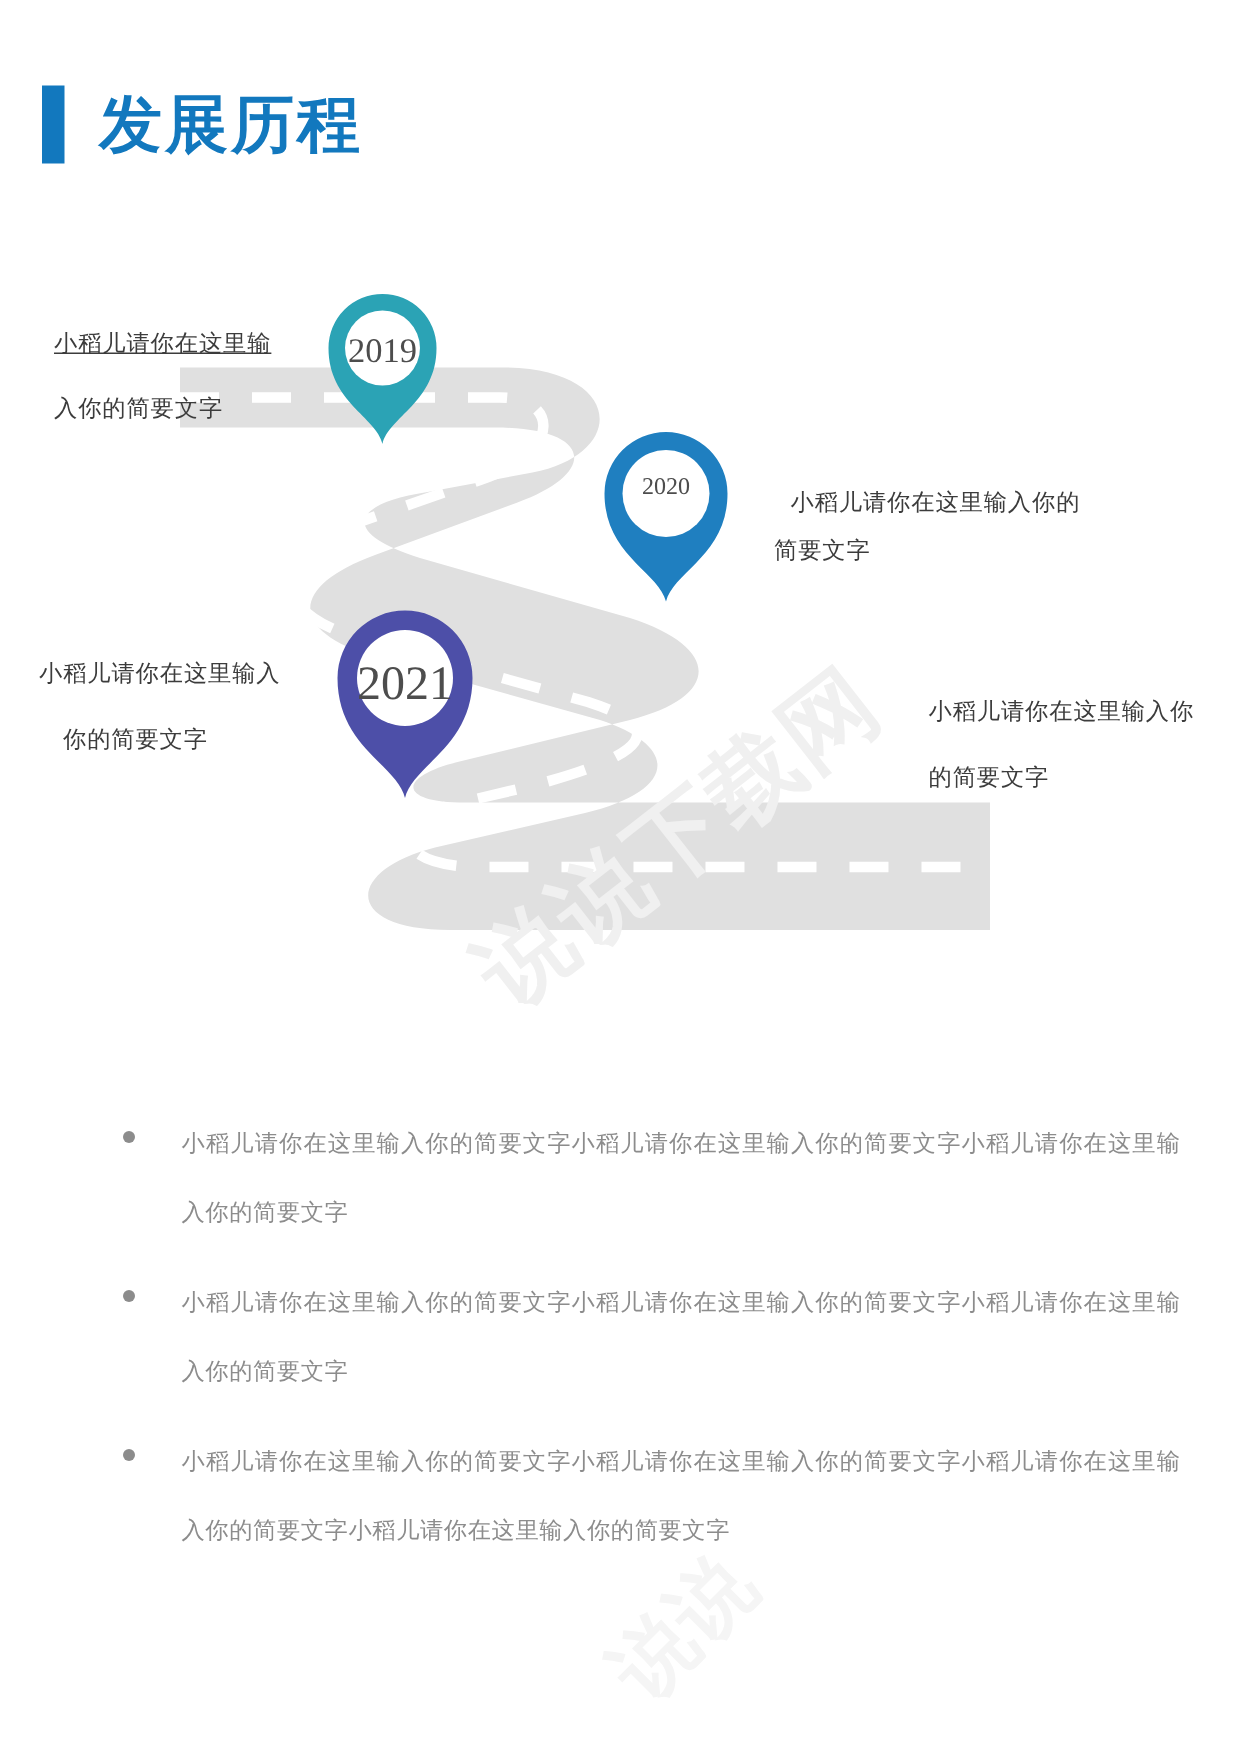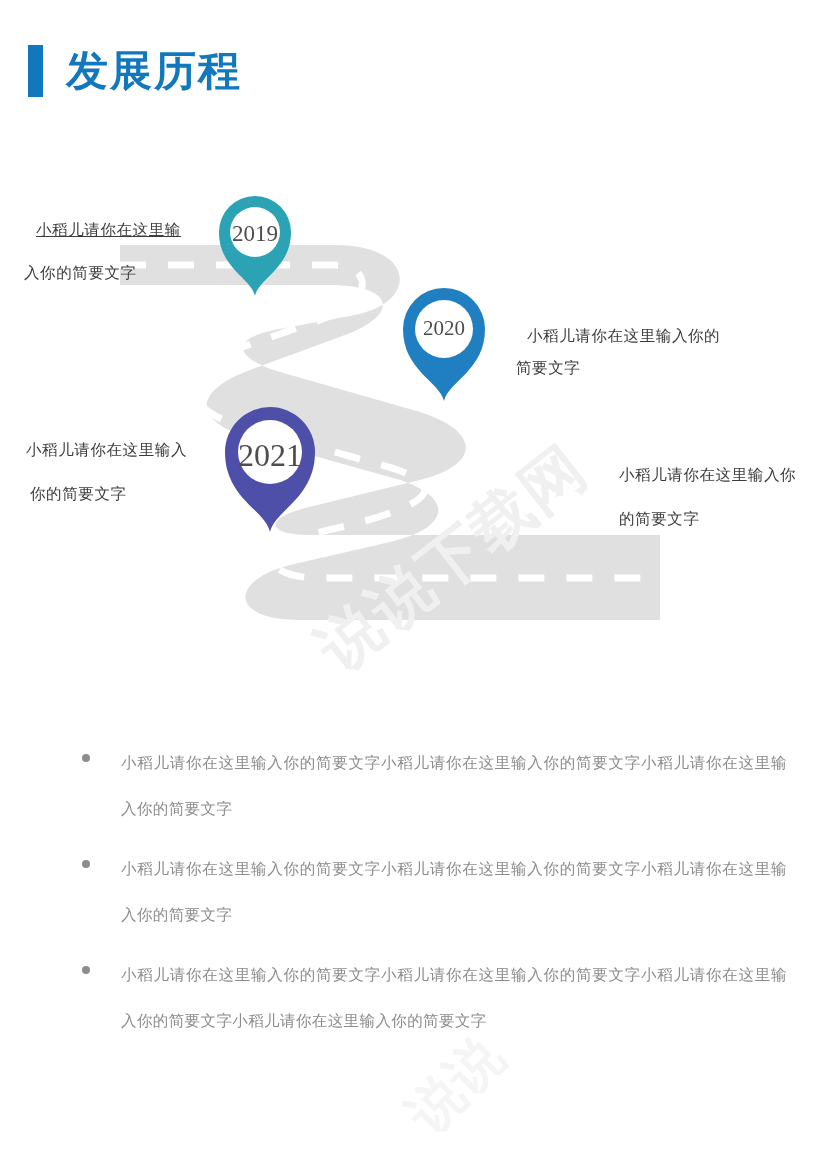--- a/index.html
+++ b/index.html
@@ -15,21 +15,21 @@
     width: 830px;
     height: 1174px;
     background: #ffffff;
     overflow: hidden;
   }
 
   
   .title-row {
     position: absolute;
     left: 28px;
-    top: 45px;
+    top: 57px;
     display: flex;
     align-items: center;
   }
   .title-bar {
     width: 15px;
     height: 52px;
     background: #1278be;
     flex: 0 0 auto;
   }
   .title-text {
@@ -218,47 +218,47 @@
       <svg width="88" height="110" viewBox="0 0 88 110">
         <path d="M 44,108
                  C 40,90 8,80 8,44
                  A 36,36 0 1 1 80,44
                  C 80,80 48,90 44,108 Z" fill="#2ba3b5"></path>
         <circle cx="44" cy="44" r="25" fill="#ffffff"></circle>
       </svg>
       <div class="pin-year" style="top:33px; font-size:23px;">2019</div>
     </div>
     <div class="ms-label left" style="left:36px; top:58px;text-decoration:underline;">小稻儿请你在这里输</div>
-    <div class="ms-label left" style="left:24px; top:101px;text-align:center;">入你的简要文字</div>
+    <div class="ms-label left" style="left:36px; top:101px;text-align:center;">入你的简要文字</div>
 
     <div class="pin" style="left:394px; top:129px; width:100px; height:124px;">
       <svg width="100" height="124" viewBox="0 0 100 124">
         <path d="M 50,122
                  C 45,102 9,91 9,50
                  A 41,41 0 1 1 91,50
                  C 91,91 55,102 50,122 Z" fill="#1f7fc0"></path>
         <circle cx="50" cy="50" r="29" fill="#ffffff"></circle>
       </svg>
-      <div class="pin-year" style="top:37px; font-size:21px;">2020</div>
+      <div class="pin-year" style="top:37px; font-size:16px;">2020</div>
     </div>
     <div class="ms-label right" style="left:527px; top:164px;">小稻儿请你在这里输入你的</div>
     <div class="ms-label right" style="left:516px; top:196px;">简要文字</div>
 
     <div class="pin" style="left:216px; top:248px; width:108px; height:136px;">
       <svg width="108" height="136" viewBox="0 0 108 136">
         <path d="M 54,134
                  C 49,112 9,100 9,54
                  A 45,45 0 1 1 99,54
                  C 99,100 59,112 54,134 Z" fill="#4d4fa8"></path>
         <circle cx="54" cy="54" r="32" fill="#ffffff"></circle>
       </svg>
       <div class="pin-year" style="top:39px; font-size:32px;">2021</div>
     </div>
     <div class="ms-label left" style="left:26px; top:278px;">小稻儿请你在这里输入</div>
-    <div class="ms-label left" style="left:30px; top:322px;text-align:center;">你的简要文字</div>
+    <div class="ms-label left" style="left:42px; top:322px;text-align:center;">你的简要文字</div>
 
     <div class="ms-label right" style="left:619px; top:303px;">小稻儿请你在这里输入你</div>
     <div class="ms-label right" style="left:619px; top:347px;">的简要文字</div>
 
   </div>
 
   <div class="bullets">
 
     <div class="bullet-item">
       <span class="bullet-dot"></span>

